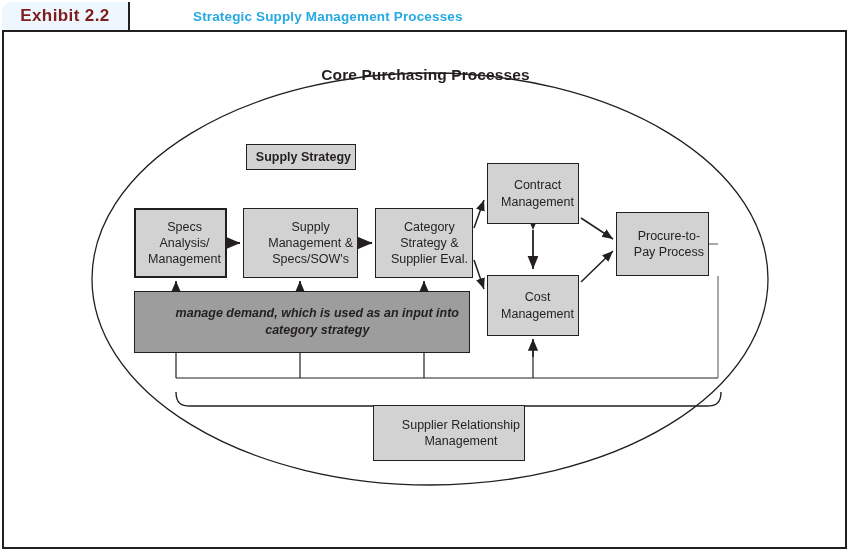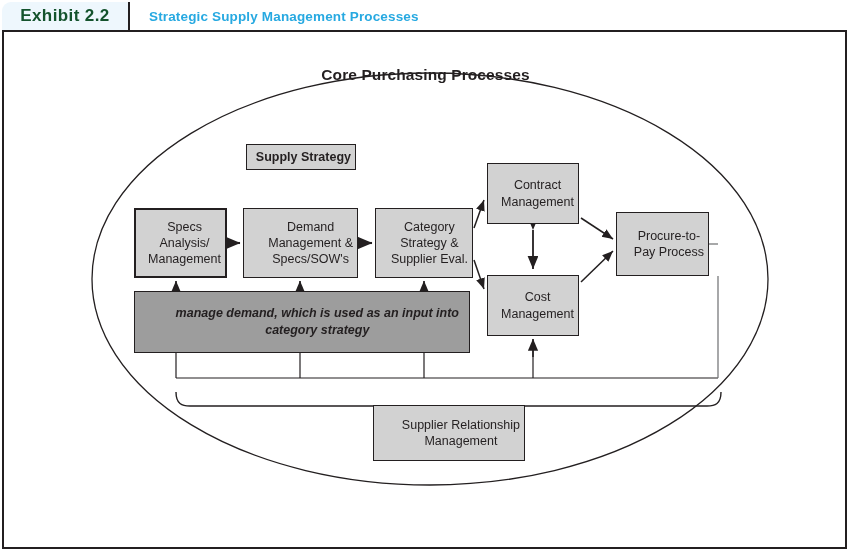--- a/index.html
+++ b/index.html
@@ -32,32 +32,33 @@
   }
   .exhibit-tab{
     width:128px;
     background:#eef7fd;
     border-right:2px solid #231f20;
     border-top-left-radius:9px;
     display:flex;align-items:center;justify-content:center;
     box-sizing:border-box;
   }
   .exhibit-tab-label{
-    font-size:17px;font-weight:bold;color:#14532d;
+    font-size:17px;font-weight:bold;color:#7f1d1d;
     letter-spacing:.4px;
     font-family:"Liberation Sans",sans-serif;
   }
   .header-title{
     flex:1;display:flex;align-items:center;
     padding-left:19px;
     background:#ffffff;
   }
   .header-title-label{
     font-size:13.5px;font-weight:bold;color:#27a9e1;
     letter-spacing:.15px;
+    margin-left:44px;
   }
 
   
   .canvas{
     position:absolute;left:0;top:32px;
     width:851px;height:521px;
   }
 
   .diagram-title{
     position:absolute;left:0;top:34px;width:851px;
@@ -192,21 +193,21 @@
     <div class="node node-spend thick">
       <div>
         <div class="nowrap">Specs</div>
         <div class="nowrap">Analysis/</div>
         <div class="nowrap">Management</div>
       </div>
     </div>
 
     <div class="node node-demand">
       <div>
-        <div class="nowrap">Demand</div>
+        <div class="nowrap">Supply</div>
         <div class="nowrap">Management &amp;</div>
         <div class="nowrap">Specs/SOW's</div>
       </div>
     </div>
 
     <div class="node node-category">
       <div>
         <div class="nowrap">Category</div>
         <div class="nowrap">Strategy &amp;</div>
         <div class="nowrap">Supplier Eval.</div>

